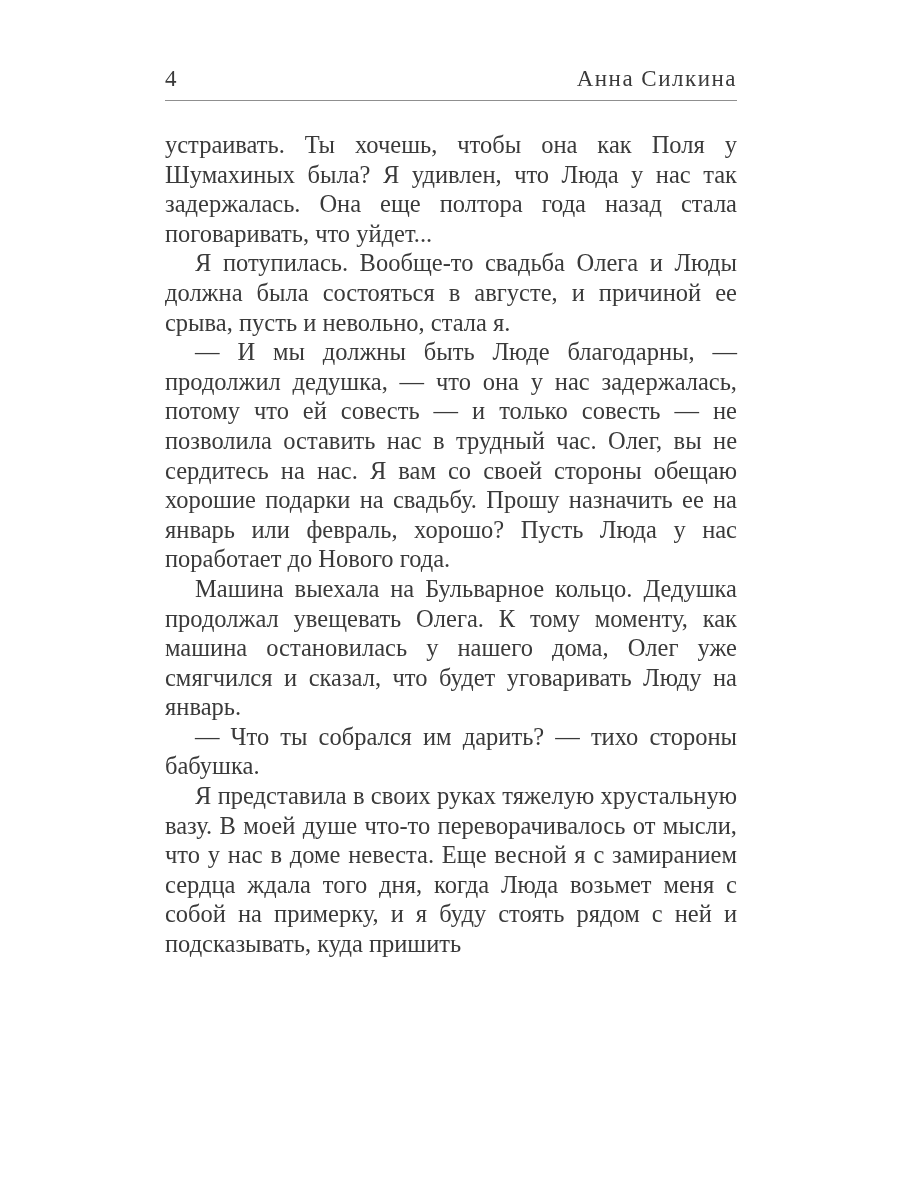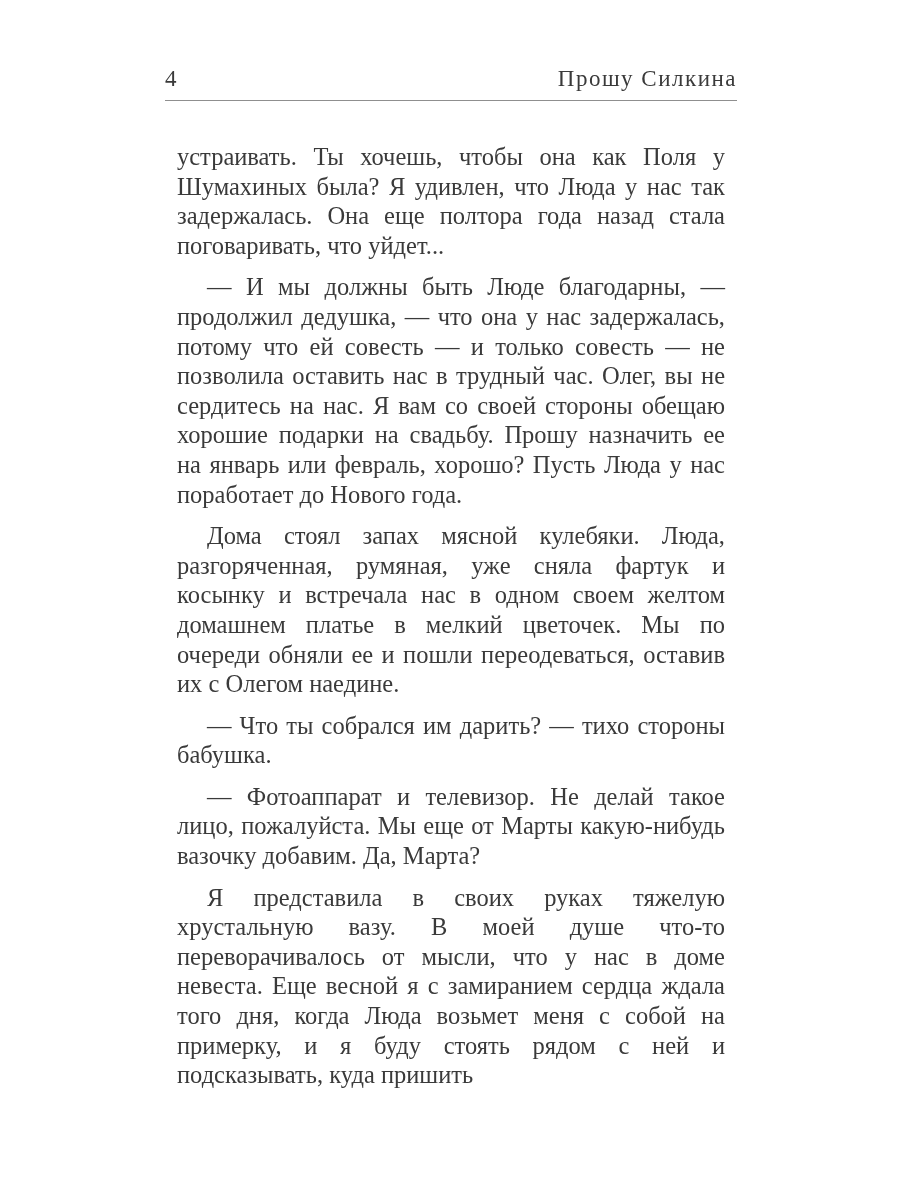--- a/index.html
+++ b/index.html
@@ -44,41 +44,41 @@
   .page-body {
     position: absolute;
     top: 130px;
     left: 165px;
     width: 572px;
     font-size: 24.5px;
     line-height: 29.6px;
     text-align: justify;
   }
   .para {
-    margin: 12px;
+    margin: 0;
     text-indent: 30px;
   }
   .para.no-indent {
     text-indent: 0;
   }
 </style>
 </head>
 <body>
 
 <div class="page">
 
   <header class="page-header">
     <span class="page-number">4</span>
-    <span class="running-head">Прошу Силкина</span>
+    <span class="running-head">Анна Силкина</span>
   </header>
 
   <hr class="header-rule">
 
   <main class="page-body">
     <p class="para no-indent">устраивать. Ты хочешь, чтобы она как Поля у Шумахиных была? Я удивлен, что Люда у нас так задержалась. Она еще полтора года назад стала поговаривать, что уйдет...</p>
+    <p class="para">Я потупилась. Вообще-то свадьба Олега и Люды должна была состояться в августе, и причиной ее срыва, пусть и невольно, стала я.</p>
     <p class="para">— И мы должны быть Люде благодарны, — продолжил дедушка, — что она у нас задержалась, потому что ей совесть — и только совесть — не позволила оставить нас в трудный час. Олег, вы не сердитесь на нас. Я вам со своей стороны обещаю хорошие подарки на свадьбу. Прошу назначить ее на январь или февраль, хорошо? Пусть Люда у нас поработает до Нового года.</p>
-    <p class="para">Дома стоял запах мясной кулебяки. Люда, разгоряченная, румяная, уже сняла фартук и косынку и встречала нас в одном своем желтом домашнем платье в мелкий цветочек. Мы по очереди обняли ее и пошли переодеваться, оставив их с Олегом наедине.</p>
+    <p class="para">Машина выехала на Бульварное кольцо. Дедушка продолжал увещевать Олега. К тому моменту, как машина остановилась у нашего дома, Олег уже смягчился и сказал, что будет уговаривать Люду на январь.</p>
     <p class="para">— Что ты собрался им дарить? — тихо стороны бабушка.</p>
-    <p class="para">— Фотоаппарат и телевизор. Не делай такое лицо, пожалуйста. Мы еще от Марты какую-нибудь вазочку добавим. Да, Марта?</p>
     <p class="para">Я представила в своих руках тяжелую хрустальную вазу. В моей душе что-то переворачивалось от мысли, что у нас в доме невеста. Еще весной я с замиранием сердца ждала того дня, когда Люда возьмет меня с собой на примерку, и я буду стоять рядом с ней и подсказывать, куда пришить</p>
   </main>
 
 </div>
 
 </body></html>

